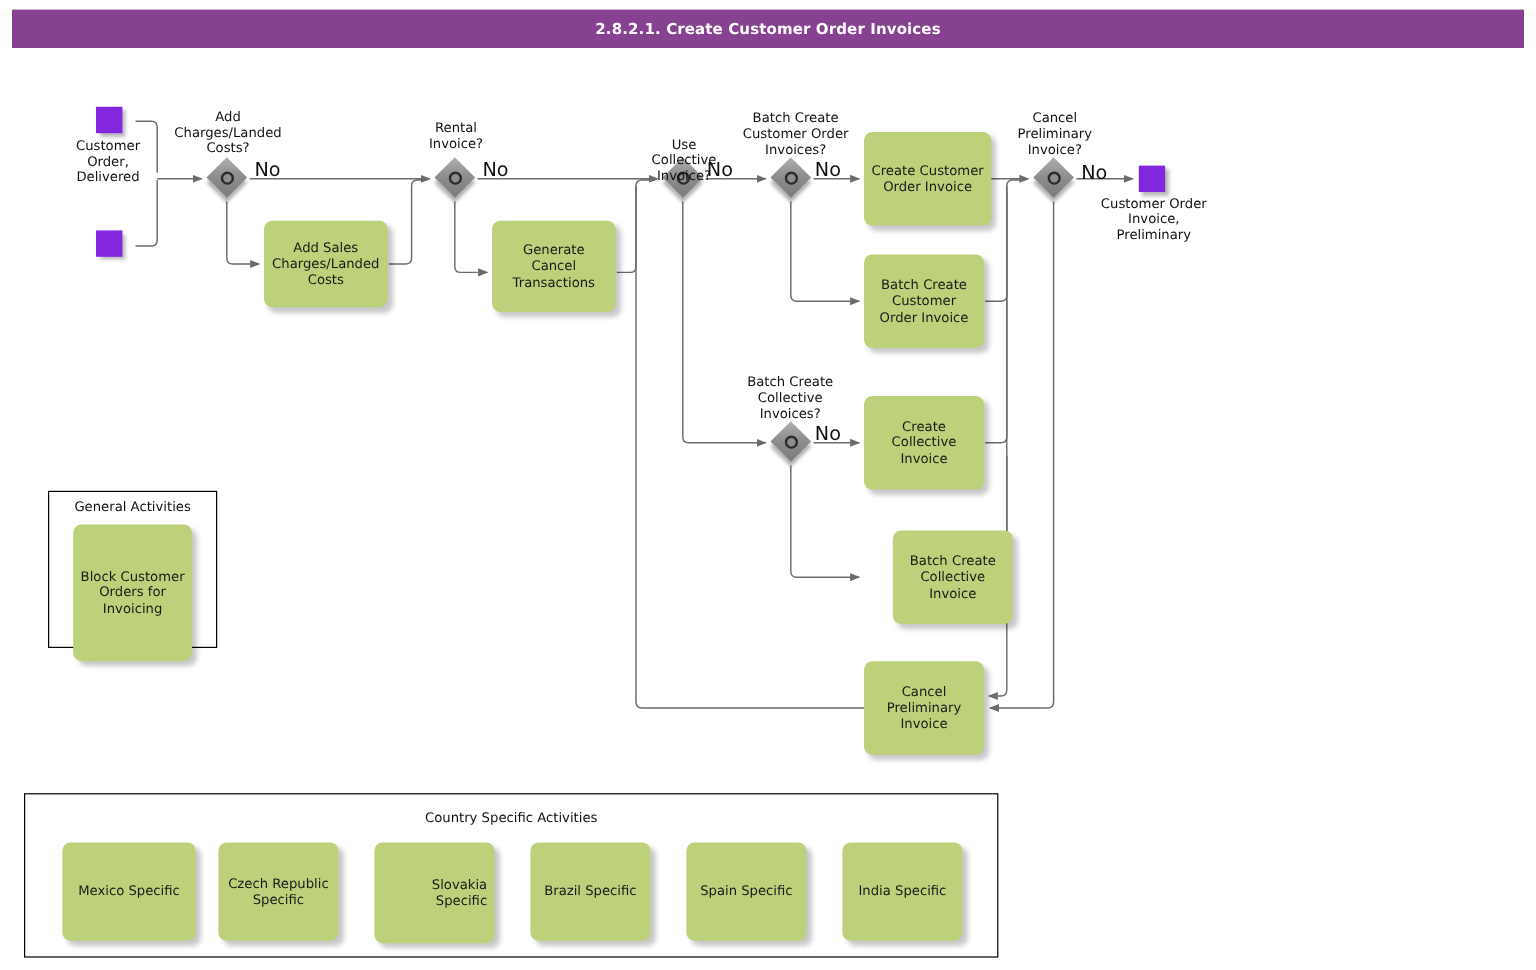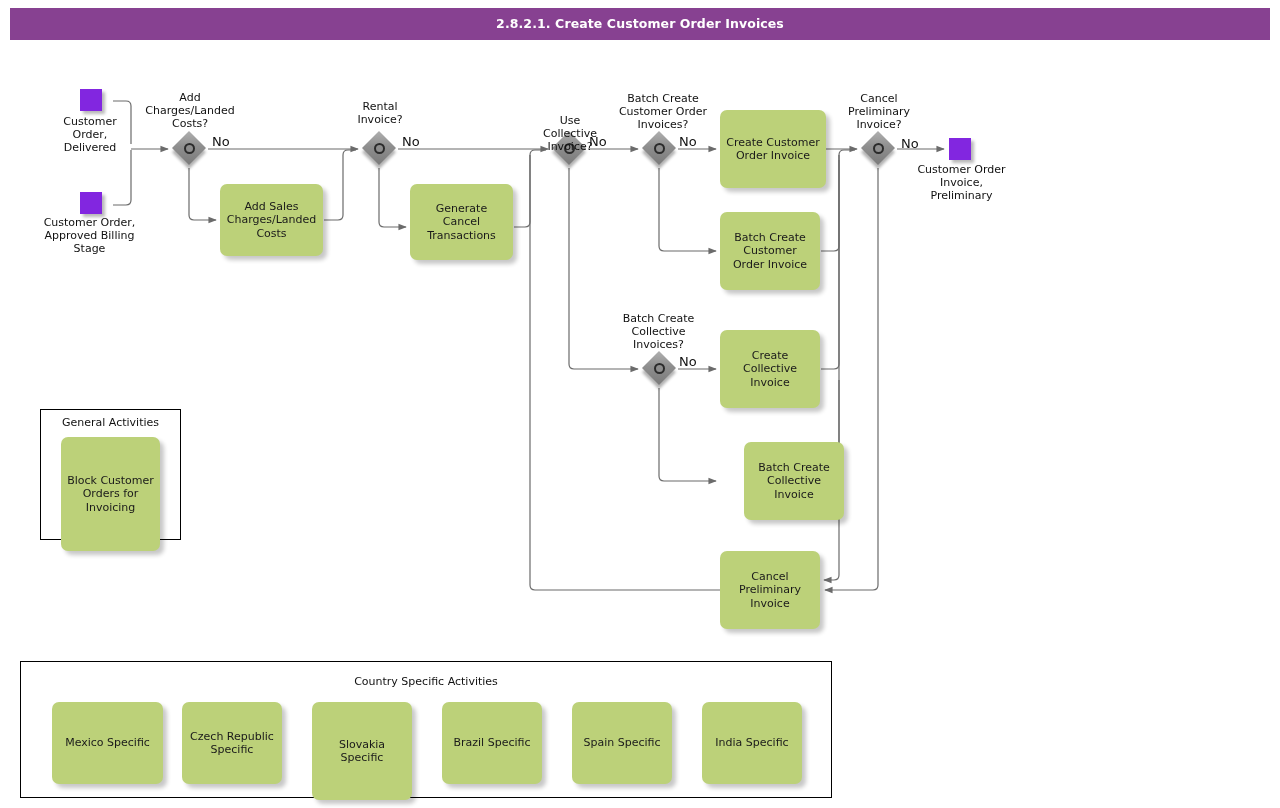--- a/index.html
+++ b/index.html
@@ -118,21 +118,21 @@
     color: #111111;
     font-size: 11px;
     line-height: 13px;
     text-align: center;
     font-family: "DejaVu Sans", sans-serif;
     white-space: pre-line;
   }
   .edge-label {
     position: absolute;
     color: #111111;
-    font-size: 13px;
+    font-size: 16px;
     line-height: 12px;
     font-family: "DejaVu Sans", sans-serif;
     text-align: center;
   }
 
   
   .group-frame {
     position: absolute;
     border: 1.5px solid #000000;
     background: transparent;
@@ -214,23 +214,20 @@
 
     </g>
   </svg>
 
   <div class="node event" style="left:80px; top:89px;"></div>
   <div class="label" style="left:38px; top:115px; width:104px;">Customer
 Order,
 Delivered</div>
 
   <div class="node event" style="left:80px; top:192px;"></div>
-  <div class="label" style="left:24px; top:216px; width:131px;">Customer Order,
-Approved Billing
-Stage</div>
 
   <div class="node event" style="left:949px; top:138px;"></div>
   <div class="label" style="left:895px; top:163px; width:133px;">Customer Order
 Invoice,
 Preliminary</div>
 
   <div class="node gateway" style="left:173px; top:132px;">
     <div class="diamond"></div>
     <div class="ring"></div>
   </div>
@@ -318,21 +315,21 @@
   </div>
 
   <div class="group-frame" style="left:20px; top:661px; width:812px; height:137px;">
     <div class="group-title" style="top:13px;">Country Specific Activities</div>
 
     <div class="node activity" style="left:31px; top:40px; width:111px; height:82px;">Mexico Specific</div>
 
     <div class="node activity" style="left:161px; top:40px; width:100px; height:82px;">Czech Republic
 Specific</div>
 
-    <div class="node activity" style="left:291px; top:40px; width:100px; height:98px;">Slovakia
+    <div class="node activity" style="left:291px; top:40px; width:100px; height:84px;text-align:right;">Slovakia
 Specific</div>
 
     <div class="node activity" style="left:421px; top:40px; width:100px; height:82px;">Brazil Specific</div>
 
     <div class="node activity" style="left:551px; top:40px; width:100px; height:82px;">Spain Specific</div>
 
     <div class="node activity" style="left:681px; top:40px; width:100px; height:82px;">India Specific</div>
   </div>
 
 </div>

